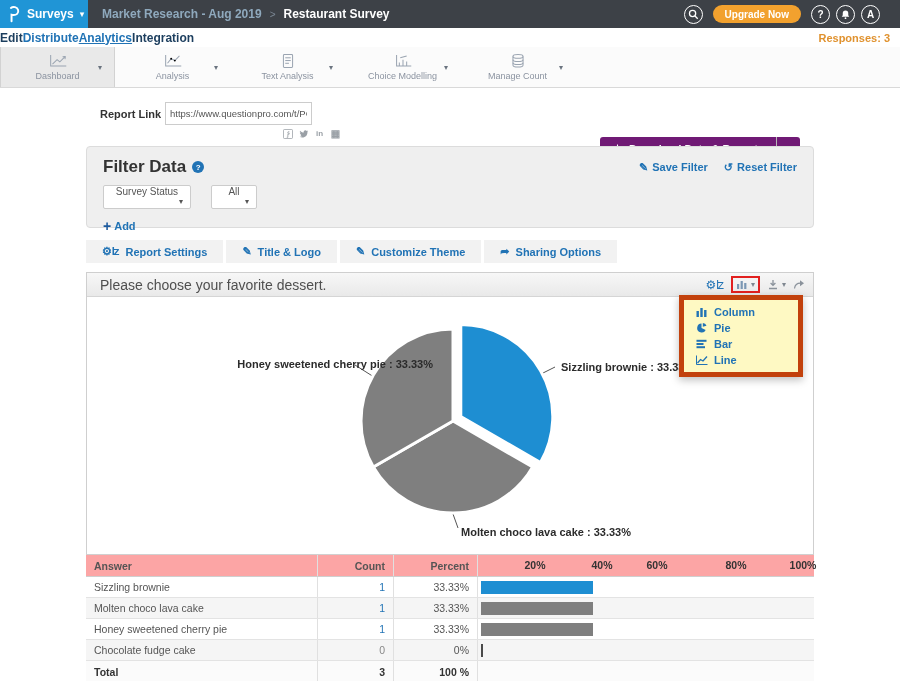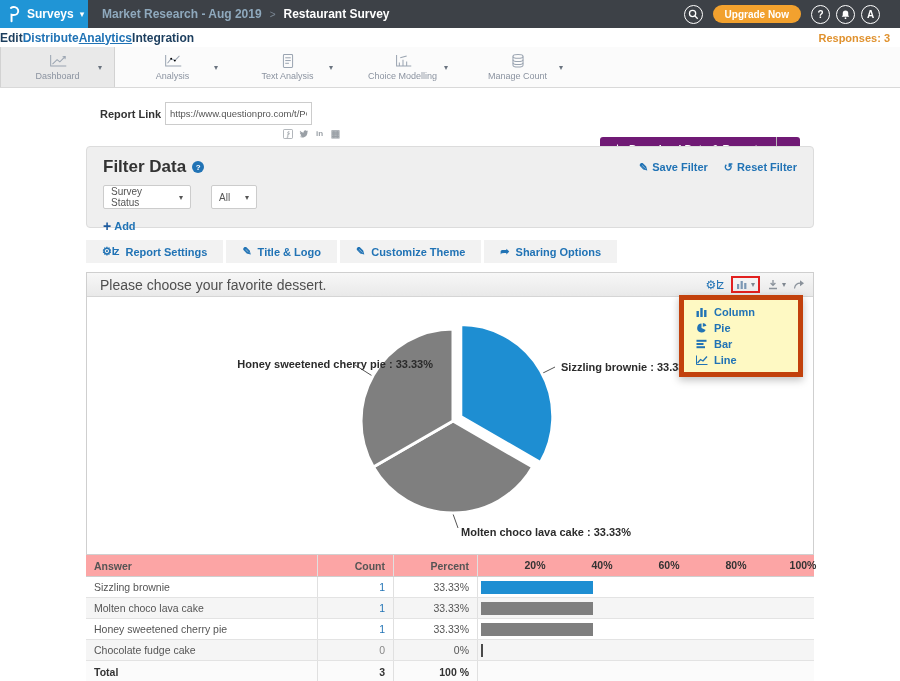--- a/index.html
+++ b/index.html
@@ -50,21 +50,21 @@
   .dl-caret { width:24px; display:flex; align-items:center; justify-content:center; border-left:1px solid #b7b7b7; font-size:9px; }
 
   
   .filter-panel { position:absolute; left:86px; top:146px; width:728px; height:82px; background:#efefef; border:1px solid #dcdcdc; border-radius:4px; padding:10px 16px; }
   .fp-head { display:flex; align-items:center; }
   .fp-title { font-size:17px; font-weight:bold; color:#333; }
   .fp-help { width:12px; height:12px; border-radius:50%; background:#2173b5; color:#fff; font-size:8px; font-weight:bold; display:inline-flex; align-items:center; justify-content:center; margin-left:6px; }
   .fp-links { margin-left:auto; display:flex; gap:16px; font-size:11px; font-weight:bold; color:#2173b5; }
   .fp-links .flink { display:flex; align-items:center; gap:4px; }
   .fp-controls { display:flex; gap:20px; margin-top:8px; }
-  .fselect { height:24px; background:#fff; border:1px solid #ccc; border-radius:2px; display:flex; align-items:center; font-size:10px; color:#555; padding:0 7px; }
+  .fselect { height:24px; background:#fff; border:1px solid #ccc; border-radius:2px; display:flex; align-items:center; font-size:10px; color:#555; padding:0 7px;flex-direction:column; }
   .fselect .scaret { margin-left:auto; font-size:8px; color:#555; padding-left:14px; }
   .fs-status { width:88px; }
   .fs-all { width:46px; }
   .fp-add { margin-top:9px; font-size:11px; font-weight:bold; color:#2173b5; display:flex; align-items:center; gap:3px; }
   .fp-add .plus { font-size:14px; color:#1c5a9e; }
 
   
   .settings-tabs { position:absolute; left:86px; top:240px; display:flex; gap:3px; }
   .stab { height:23px; background:#f2f2f2; color:#2173b5; font-size:11px; font-weight:bold; display:flex; align-items:center; gap:6px; padding:0 16px; }
   .stab .sicon { font-size:11px; }
@@ -361,21 +361,21 @@
 
     <div class="result-table">
       <div class="trow head">
         <span class="tcell">Answer</span>
         <span class="tcell num">Count</span>
         <span class="tcell num">Percent</span>
         <span class="tcell last">
           <span class="scalehead">
             <span class="tick" style="left:57px">20%</span>
             <span class="tick" style="left:124px">40%</span>
-            <span class="tick" style="left:191px">60%</span>
+            <span class="tick" style="left:179px">60%</span>
             <span class="tick" style="left:258px">80%</span>
             <span class="tick" style="left:325px">100%</span>
           </span>
         </span>
       </div>
 
       <div class="trow">
         <span class="tcell">Sizzling brownie</span>
         <span class="tcell num count">1</span>
         <span class="tcell num">33.33%</span>

